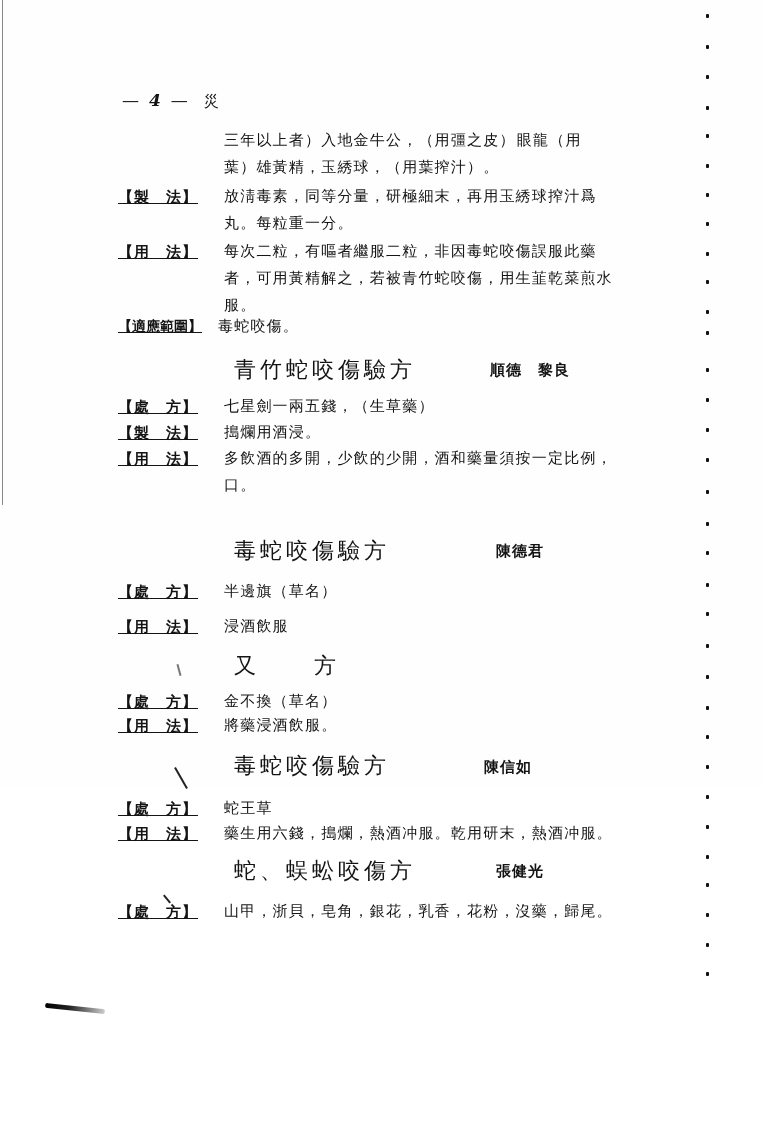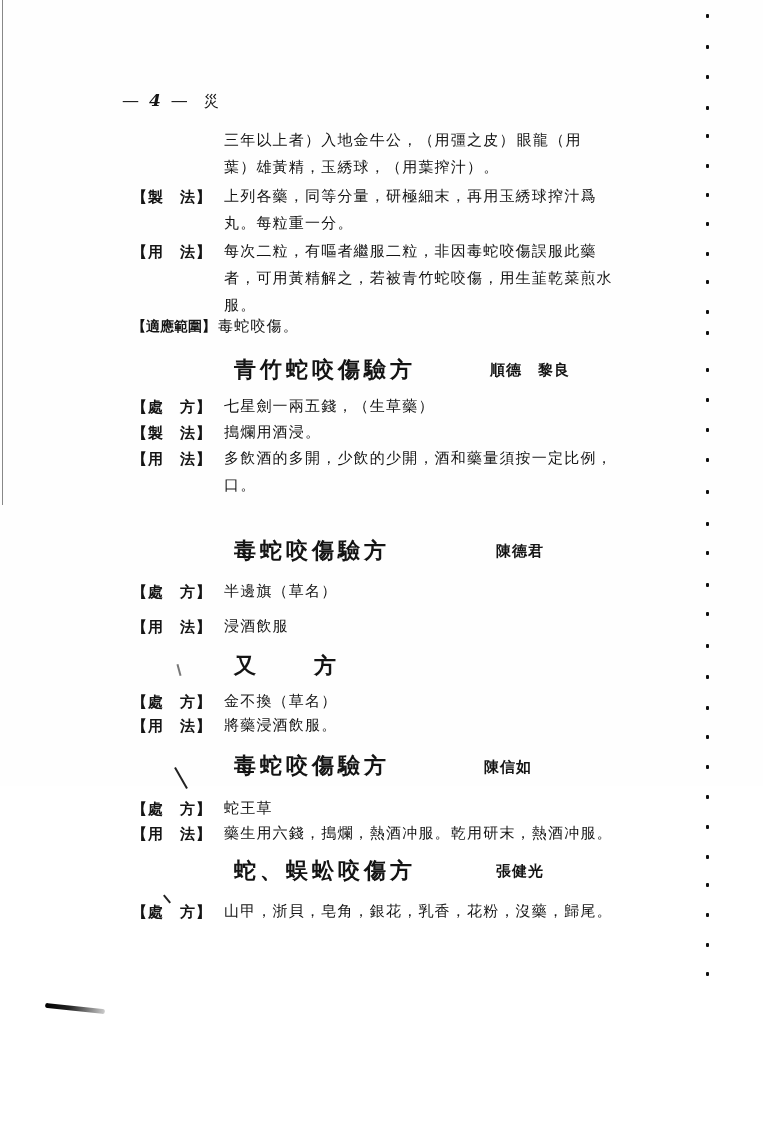--- a/index.html
+++ b/index.html
@@ -58,41 +58,42 @@
       font-style: italic;
       font-weight: bold;
       margin: 0 8px;
     }
     .header .section {
       margin-left: 14px;
       font-size: 15px;
     }
     .label {
       position: absolute;
-      left: 132px;
+      left: 118px;
       font-size: 15px;
       font-weight: bold;
       letter-spacing: 1px;
       white-space: nowrap;
+      text-decoration: underline;
     }
     .body-text {
       position: absolute;
       left: 224px;
       width: 420px;
       font-size: 15px;
       line-height: 27px;
       letter-spacing: 1.2px;
       text-align: justify;
     }
     .title {
       position: absolute;
       left: 234px;
       font-size: 22px;
       letter-spacing: 4px;
-      font-weight: bold;
+      font-weight: normal;
       white-space: nowrap;
     }
     .author {
       position: absolute;
       font-size: 15px;
       font-weight: bold;
       letter-spacing: 1px;
       white-space: nowrap;
     }
     .stray-mark {
@@ -159,21 +160,21 @@
     <span>—</span><span class="pageno">4</span><span>—</span><span class="section">災</span>
   </div>
 
   <div class="body-text" style="top:127px">
     <div>三年以上者）入地金牛公，（用彊之皮）𢈉眼龍（用</div>
     <div>葉）雄黃精，玉綉球，（用葉搾汁）。</div>
   </div>
 
   <div class="label" style="top:188px">【製　法】</div>
   <div class="body-text" style="top:183px">
-    <div>上列各藥，同等分量，研極細末，再用玉綉球搾汁爲</div>
+    <div>放淸毒素，同等分量，研極細末，再用玉綉球搾汁爲</div>
     <div>丸。每粒重一分。</div>
   </div>
 
   <div class="label" style="top:243px">【用　法】</div>
   <div class="body-text" style="top:238px">
     <div>每次二粒，有嘔者繼服二粒，非因毒蛇咬傷誤服此藥</div>
     <div>者，可用黃精解之，若被青竹蛇咬傷，用生韮乾菜煎水</div>
     <div>服。</div>
   </div>
 

